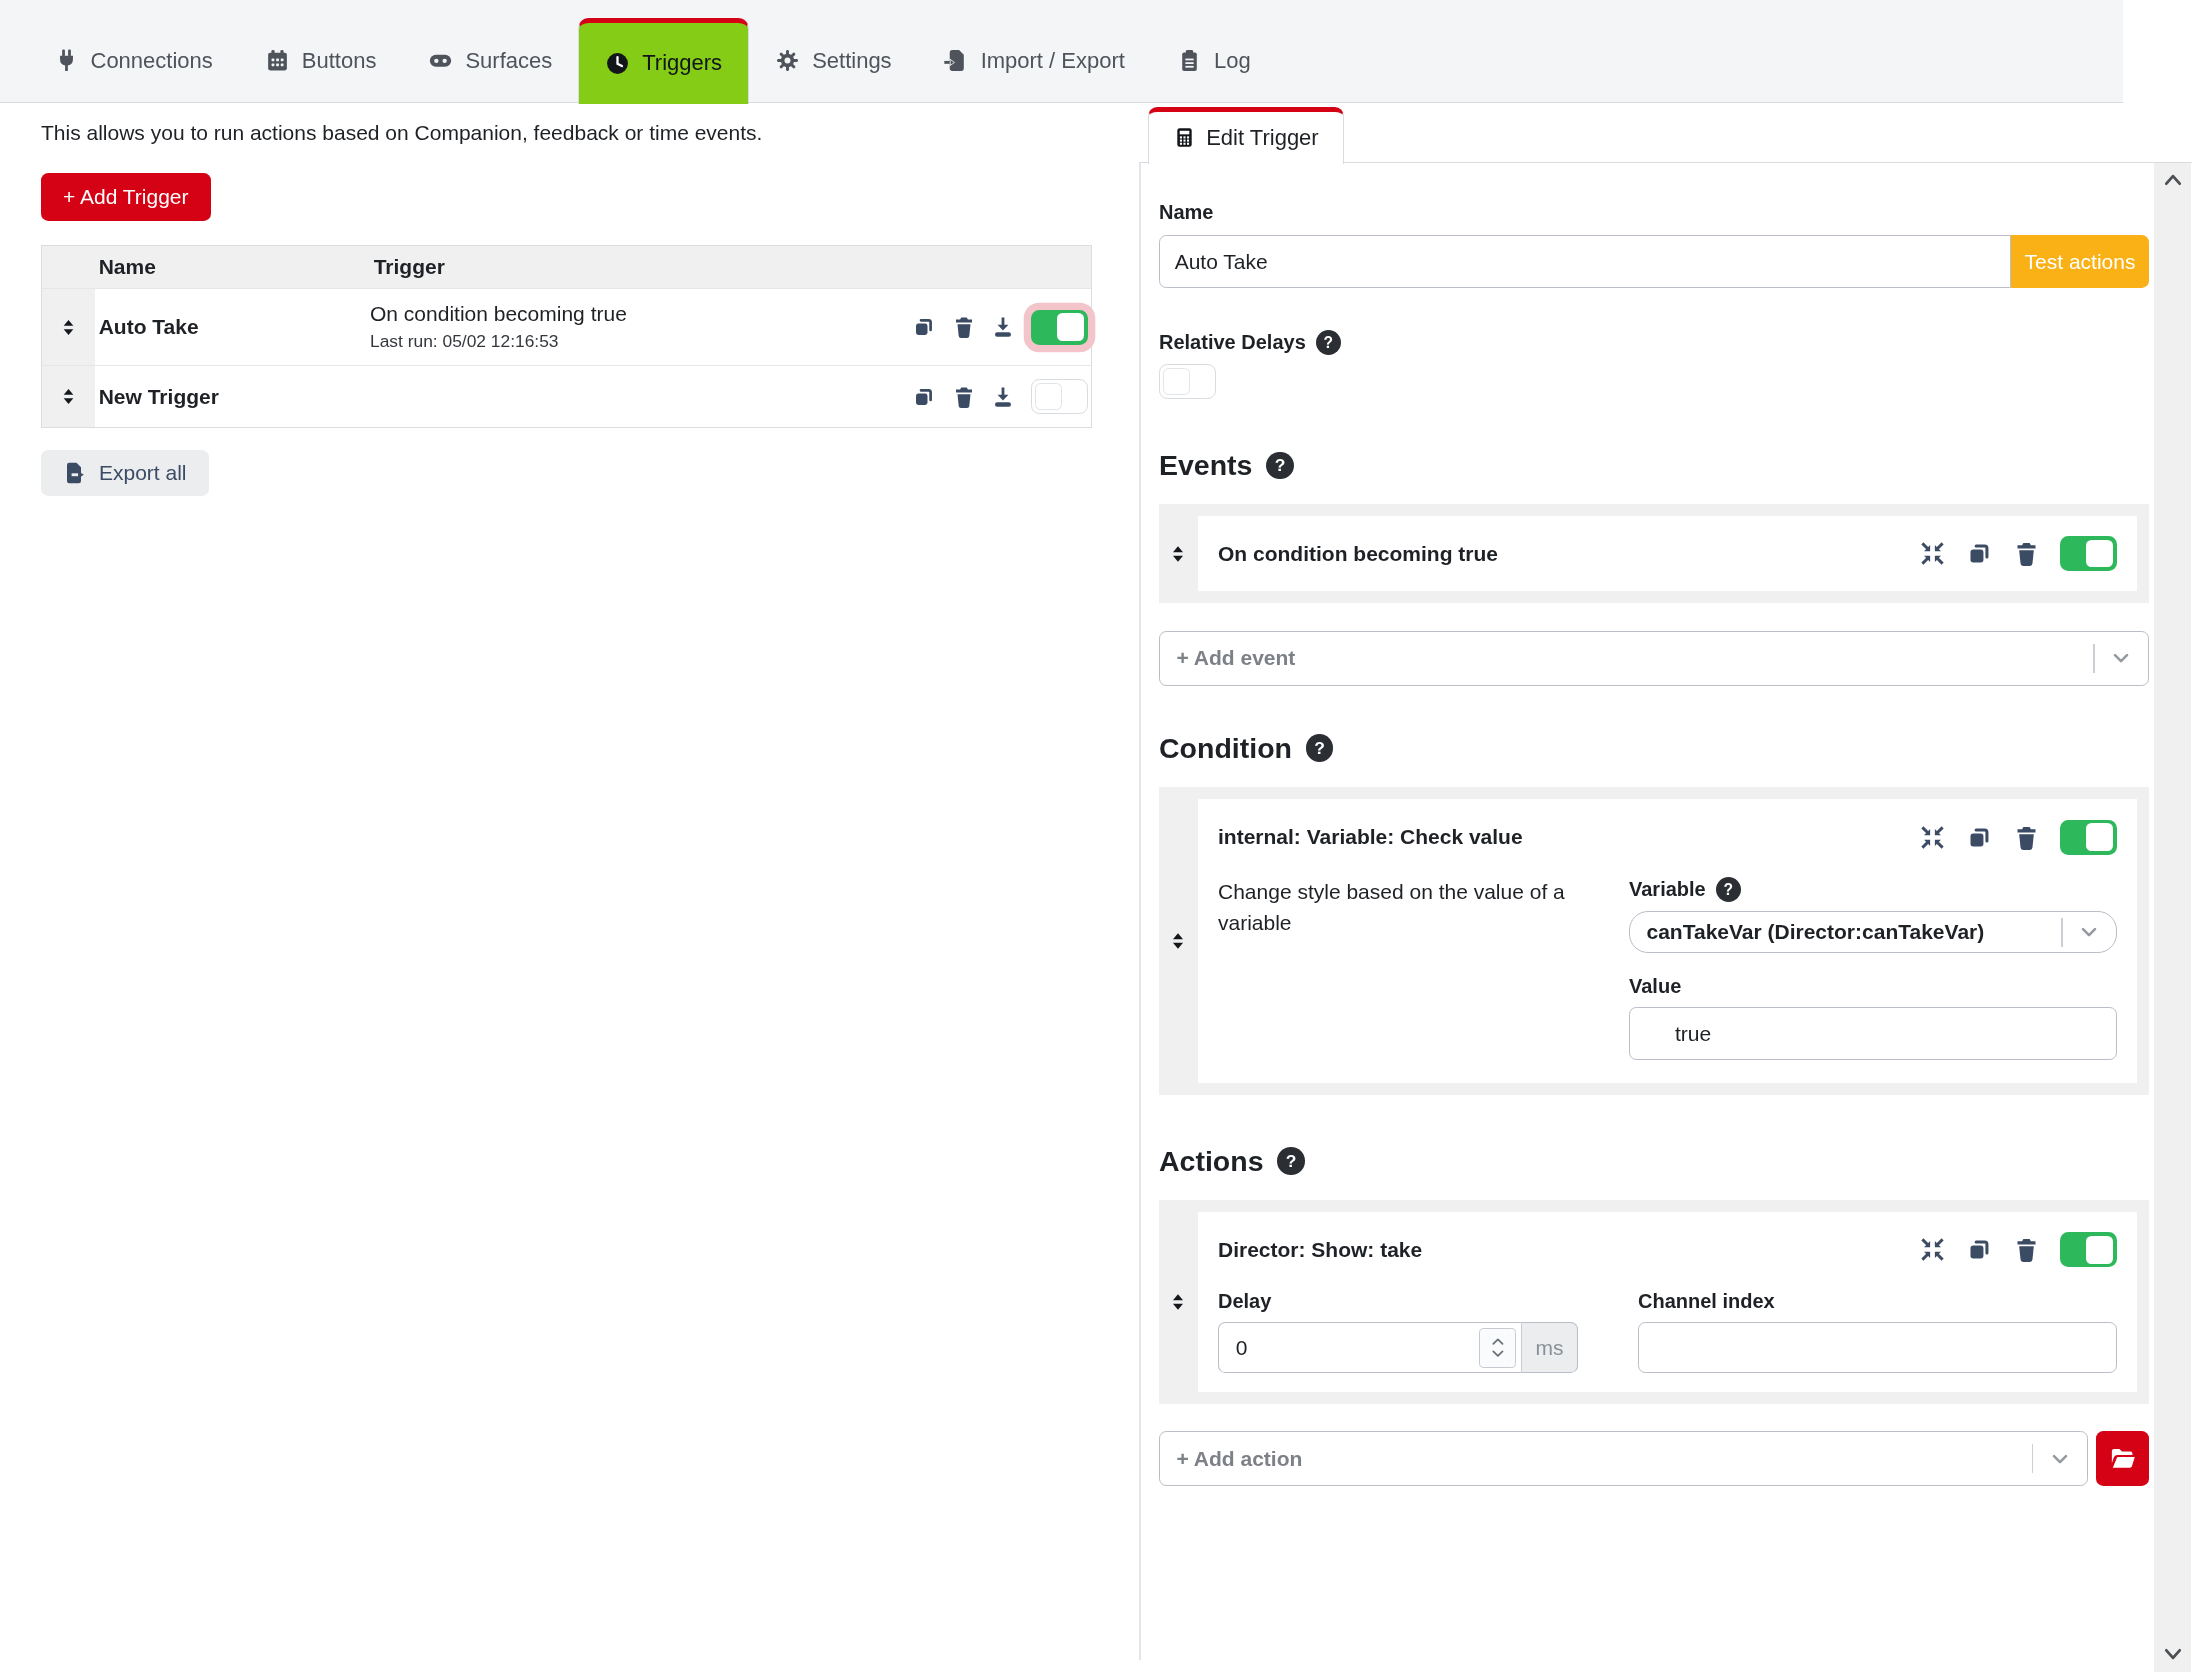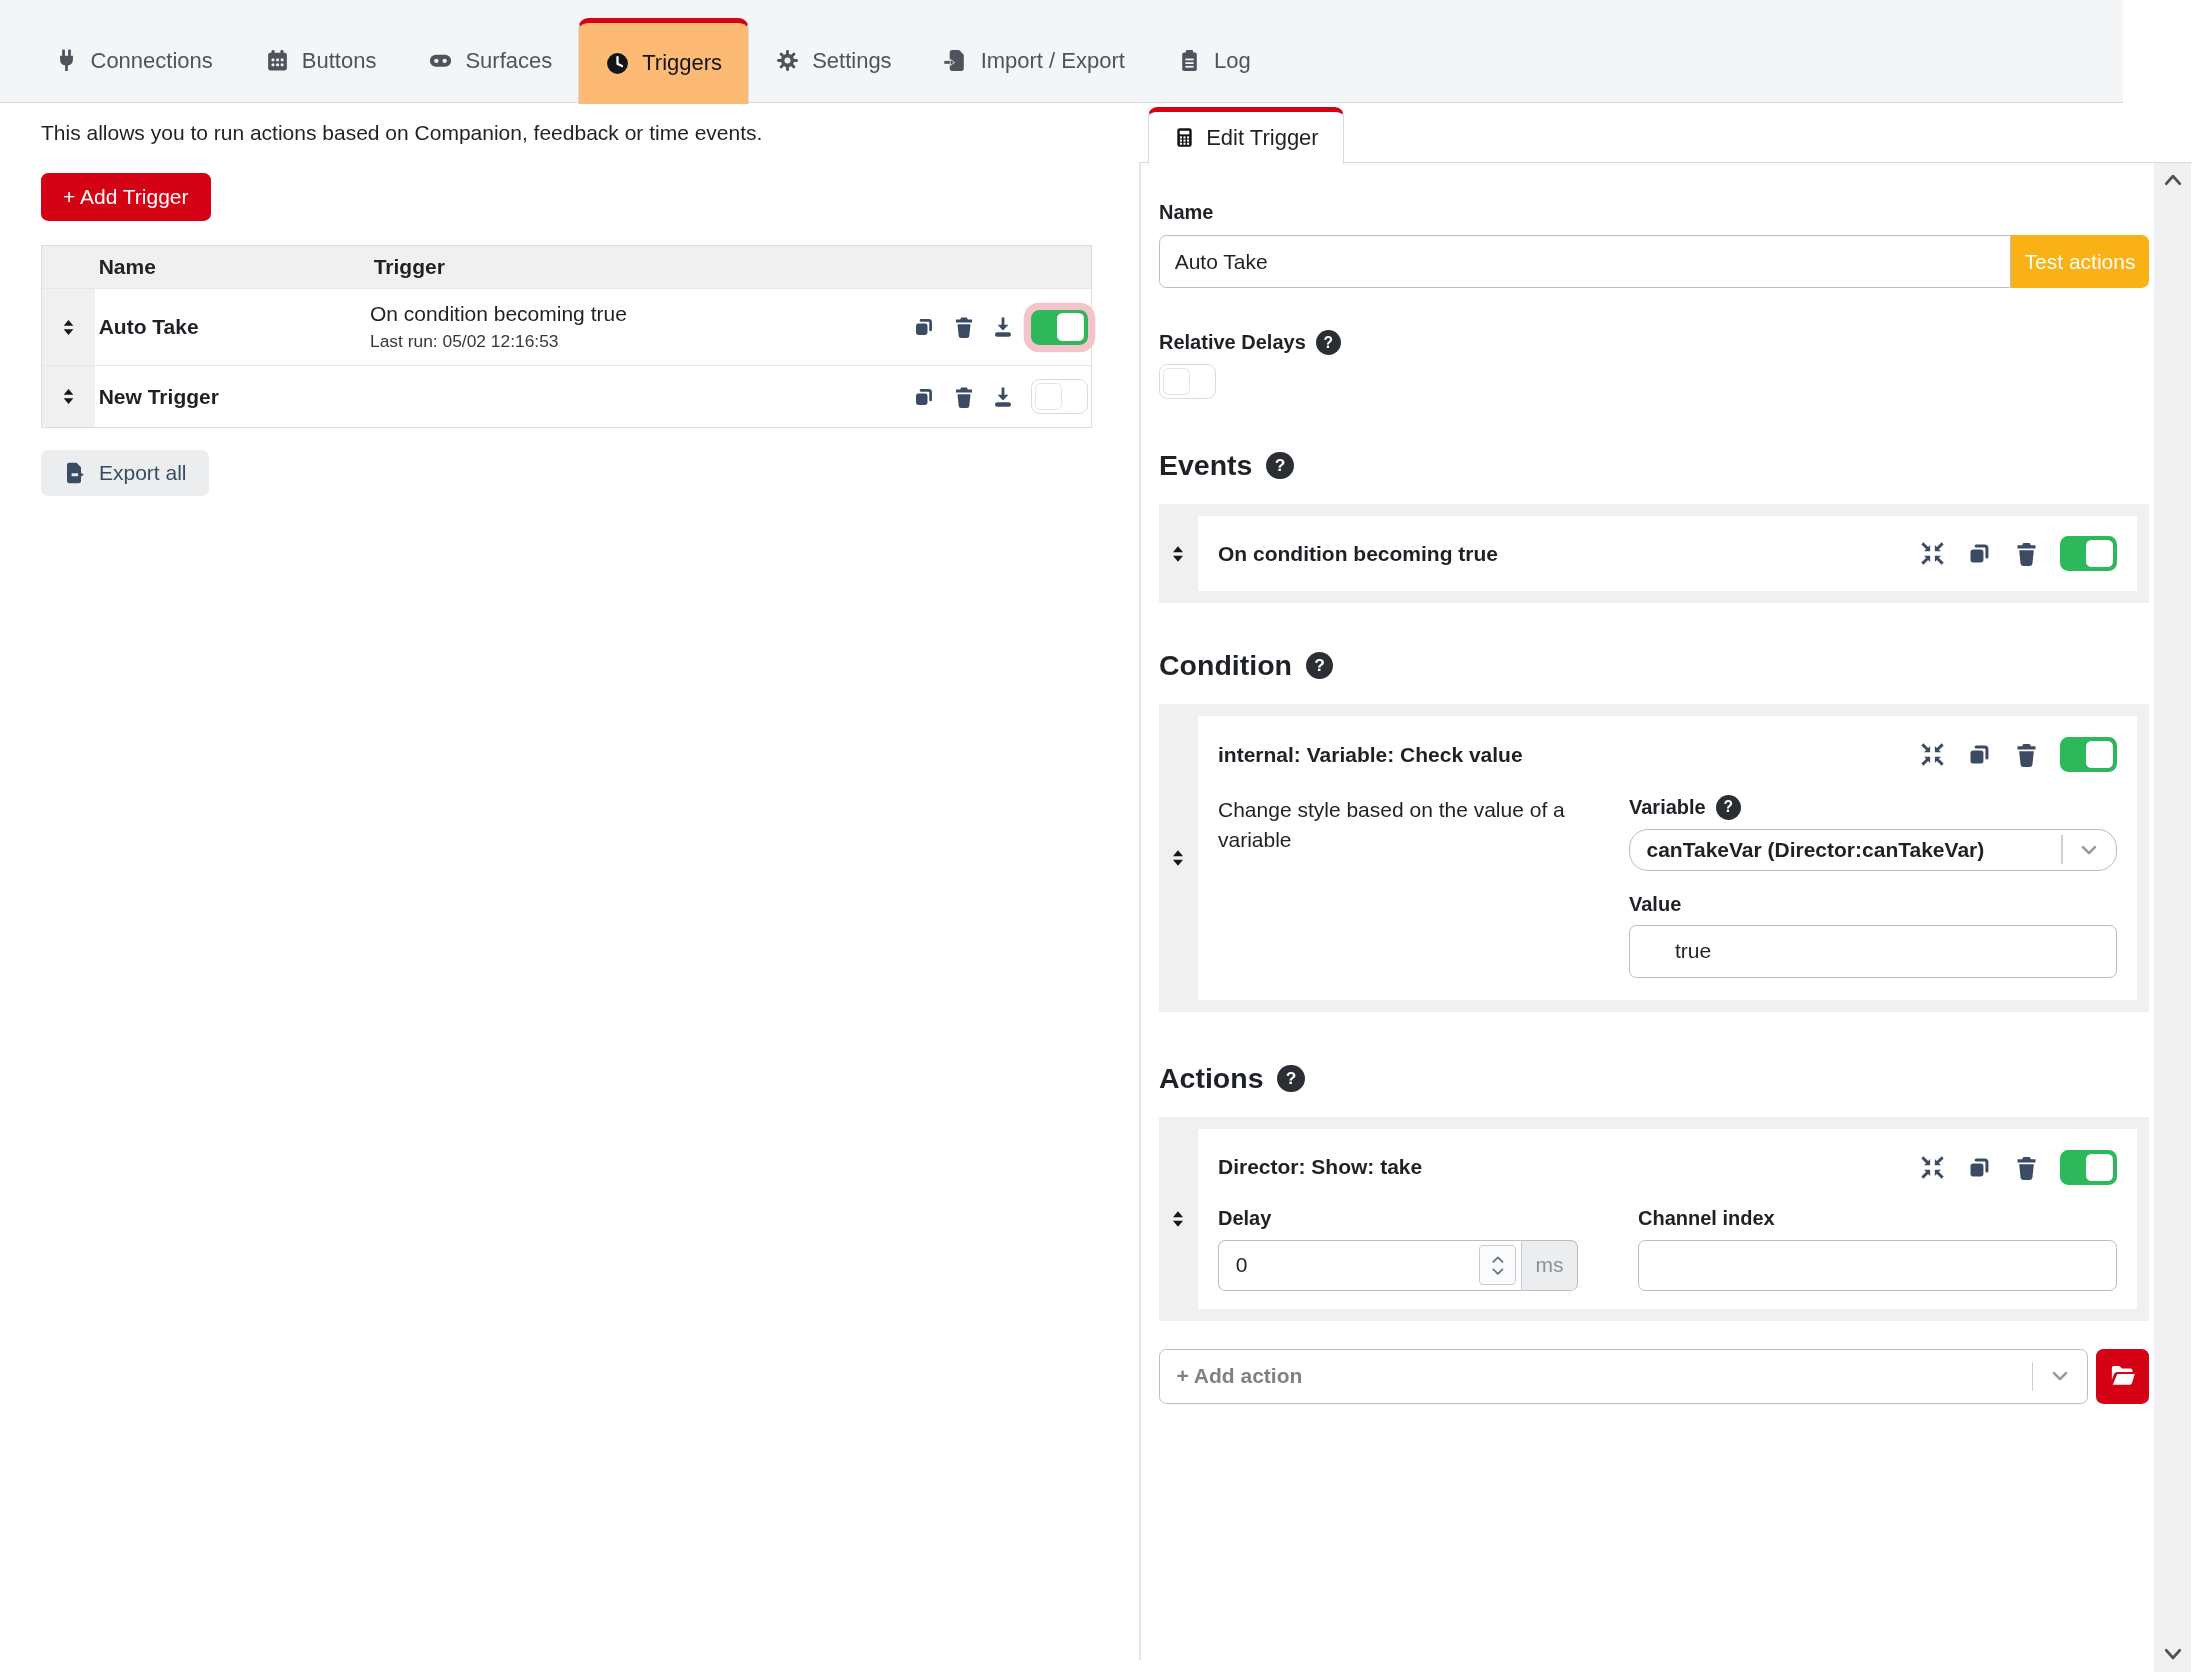--- a/index.html
+++ b/index.html
@@ -16,21 +16,21 @@
     position:absolute; top:0; left:0; width:2123px; height:103px;
     background:#f4f5f6; border-bottom:1.8px solid #d8dbe0;
     display:flex; align-items:flex-end; padding-left:27.5px;
   }
   .nav-tab {
     display:flex; align-items:center; gap:12px; padding:0 26px; height:83px;
     font-size:22px; color:#4f545c; cursor:pointer; white-space:nowrap;
   }
   .nav-tab svg { width:25px; height:25px; color:#4f545c; }
   .nav-tab.active {
-    background:#fdba74; color:#121519;
+    background:#84cc16; color:#121519;
     border:1.8px solid #d8dbe0; border-bottom:none; border-top:5.5px solid #d50215;
     border-radius:11px 11px 0 0; height:86px; margin-bottom:-1.8px; position:relative; z-index:3;justify-content:flex-end;
   }
   .nav-tab.active svg { color:#121519; }
 
   
   .triggers-pane { position:absolute; top:103px; left:0; width:1139px; padding:18.4px 41px 0 41px; }
   .page-title { font-size:35px; font-weight:bold; margin:13px 0 14.7px 0; letter-spacing:-0.3px; }
   .page-desc  { font-size:21px; margin:0 0 27.5px 0; }
   .btn-add-trigger {
@@ -451,20 +451,31 @@
           <button class="row-icon">
               <svg viewBox="0 0 24 24" fill="currentColor">
                 <path d="M9.2 2.6h5.6l1.1 2H20v3H4v-3h4.1z"></path>
                 <path d="M5.5 9.2h13L17.3 20.9a2.3 2.3 0 0 1-2.3 2.1H9a2.3 2.3 0 0 1-2.3-2.1z"></path>
               </svg>
             </button>
           <span class="toggle on">
               <span class="knob"></span>
             </span>
         </span>
+      </div>
+    </div>
+    <div class="add-row">
+      <div class="add-combo">
+        <span>+ Add event</span>
+        <span class="chev-zone">
+            <span class="chev-sep"></span>
+            <svg viewBox="0 0 24 24">
+              <polyline points="6,9.2 12,15.2 18,9.2" fill="none" stroke="currentColor" stroke-width="2.6" stroke-linecap="round" stroke-linejoin="round"></polyline>
+            </svg>
+          </span>
       </div>
     </div>
 
     <div class="section-head sh-condition">
       <span>Condition</span>
       <span class="help-badge">?</span>
     </div>
     <div class="panel">
       <span class="gutter-handle">
           <svg viewBox="0 0 24 24" fill="currentColor">

